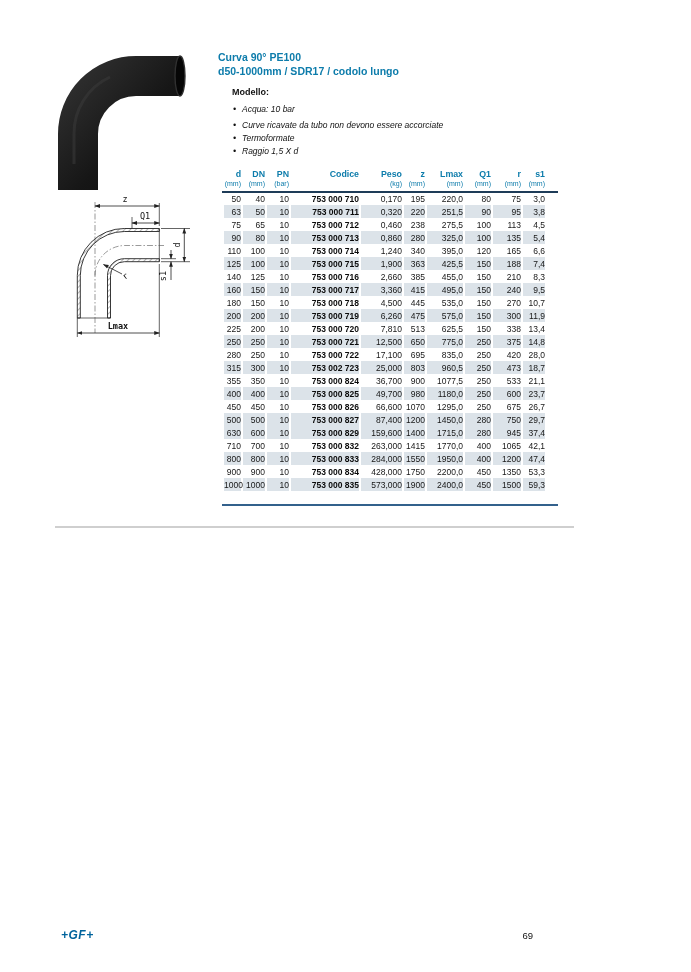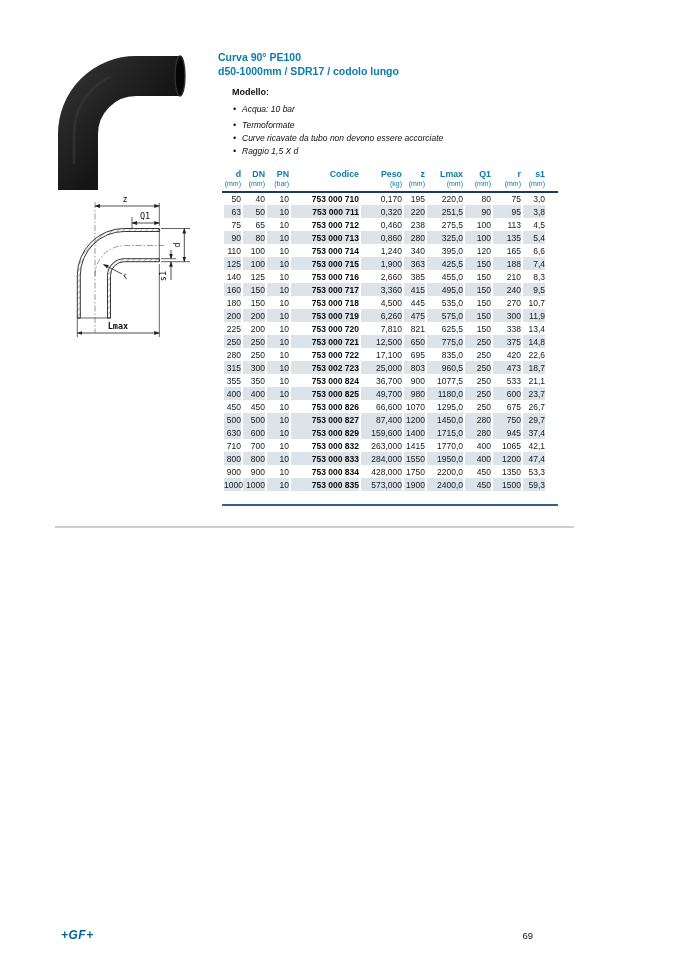--- a/index.html
+++ b/index.html
@@ -75,22 +75,22 @@
 
   <div class="title-block">
     <div class="title">Curva 90° PE100</div>
     <div class="subtitle">d50-1000mm / SDR17 / codolo lungo</div>
   </div>
 
   <div class="modello">
     <div class="modello-label">Modello:</div>
     <ul>
       <li>Acqua: 10 bar</li>
+      <li>Curve ricavate da tubo non devono essere accorciate</li>
       <li>Termoformate</li>
-      <li>Curve ricavate da tubo non devono essere accorciate</li>
       <li>Raggio 1,5 X d</li>
     </ul>
   </div>
 
   <svg class="diagram" viewBox="0 0 148 158">
     <defs>
       <pattern id="hatch" width="4" height="4" patternUnits="userSpaceOnUse" patternTransform="rotate(45)">
         <line x1="0" y1="0" x2="0" y2="4" stroke="#444" stroke-width="0.8"></line>
       </pattern>
       <marker id="arr" viewBox="0 0 10 10" refX="9" refY="5" markerWidth="7" markerHeight="7" orient="auto-start-reverse">
@@ -293,21 +293,21 @@
             <td class="c7">150</td>
             <td class="c8">300</td>
             <td class="c9">11,9</td>
           </tr>
           <tr>
             <td class="c0">225</td>
             <td class="c1">200</td>
             <td class="c2">10</td>
             <td class="c3">753 000 720</td>
             <td class="c4">7,810</td>
-            <td class="c5">821</td>
+            <td class="c5">513</td>
             <td class="c6">625,5</td>
             <td class="c7">150</td>
             <td class="c8">338</td>
             <td class="c9">13,4</td>
           </tr>
           <tr class="alt">
             <td class="c0">250</td>
             <td class="c1">250</td>
             <td class="c2">10</td>
             <td class="c3">753 000 721</td>
@@ -321,21 +321,21 @@
           <tr>
             <td class="c0">280</td>
             <td class="c1">250</td>
             <td class="c2">10</td>
             <td class="c3">753 000 722</td>
             <td class="c4">17,100</td>
             <td class="c5">695</td>
             <td class="c6">835,0</td>
             <td class="c7">250</td>
             <td class="c8">420</td>
-            <td class="c9">22,6</td>
+            <td class="c9">28,0</td>
           </tr>
           <tr class="alt">
             <td class="c0">315</td>
             <td class="c1">300</td>
             <td class="c2">10</td>
             <td class="c3">753 002 723</td>
             <td class="c4">25,000</td>
             <td class="c5">803</td>
             <td class="c6">960,5</td>
             <td class="c7">250</td>

